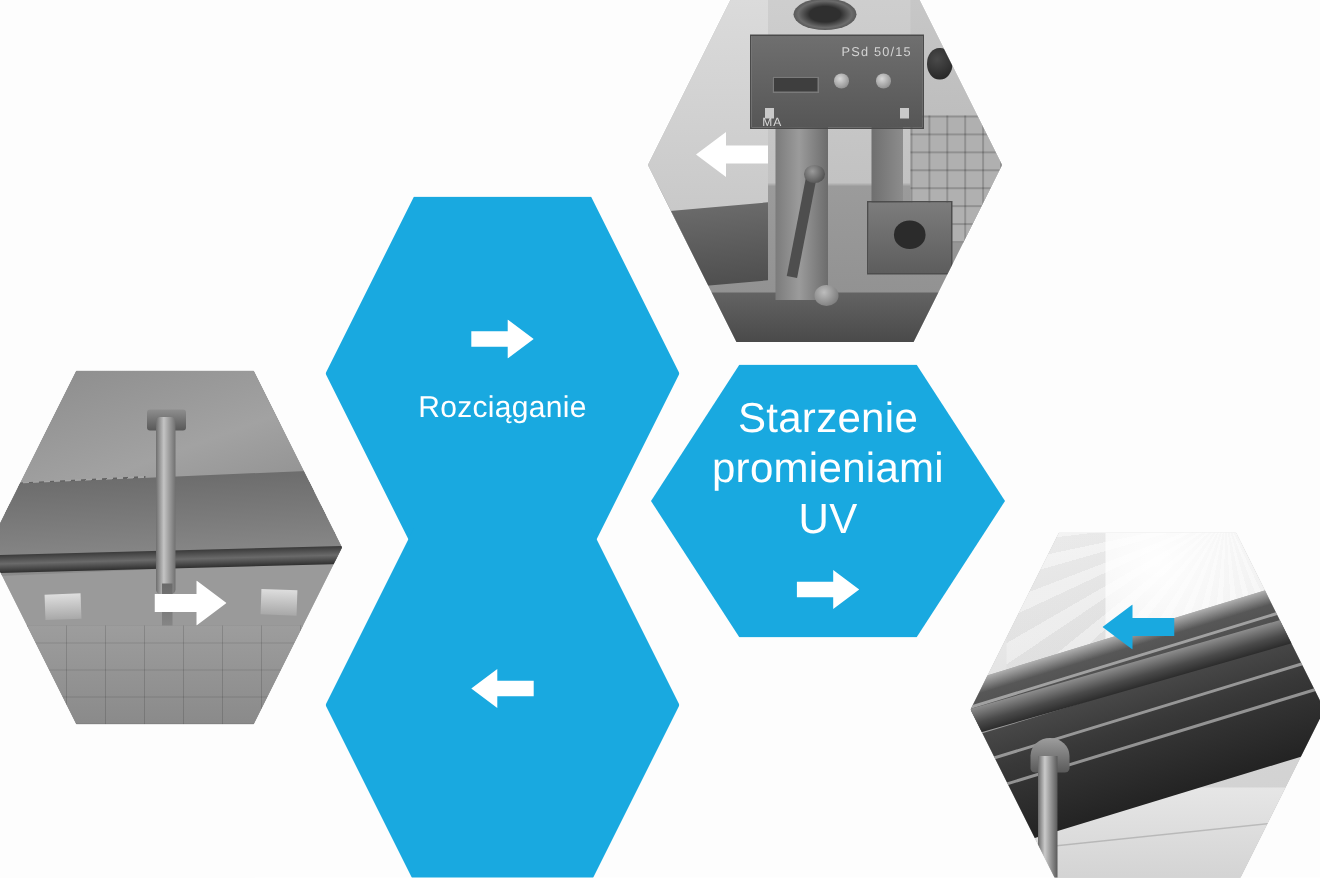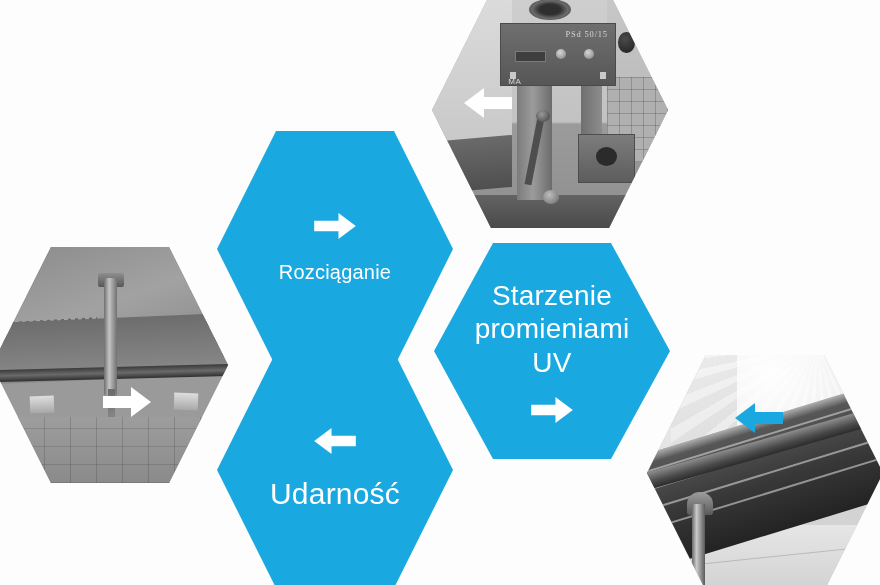--- a/index.html
+++ b/index.html
@@ -150,21 +150,21 @@
     letter-spacing: .6px;
     font-family: "Liberation Sans", sans-serif;
     white-space: nowrap;
     margin-top: 48px;
   }
   .sceneB .panelTxt2 {
     position: absolute; right: 6%; top: 8%;
     color: #d4d4d4;
     font-size: 8.5px;
     letter-spacing: .8px;
-    font-family: Liberation Serif, serif;
+    font-family: Liberation Sans, sans-serif;
     white-space: nowrap;
   }
   .sceneB .display {
     position: absolute; left: 12%; top: 45%; width: 26%; height: 14%;
     background: #3e3e3e; border: 1px solid #7a7a7a;
   }
   .sceneB .knob1, .sceneB .knob2 {
     position: absolute; top: 42%; width: 9%; height: 16%;
     background: radial-gradient(circle at 40% 35%, #d7d7d7, #7c7c7c);
     border-radius: 50%;
@@ -390,24 +390,23 @@
     </span>
     <span class="hex-label" style="font-size:20px;">Rozciąganie</span>
   </div>
 
   <div class="hex hex-blue" style="left:217px; top:352px; width:236px; height:236px;">
     <span class="arrow" style="position:relative; margin-bottom:22px;">
       <svg width="42" height="26" viewBox="0 0 48 30" aria-hidden="true">
         <path d="M48 9 H20 V0 L0 15 L20 30 V21 H48 Z" fill="#FFFFFF"></path>
       </svg>
     </span>
-    <span class="hex-label" style="font-size:30px;">Udarność</span>
-  </div>
-
-  <div class="hex hex-blue" style="left:434px; top:243px; width:236px; height:216px;">
+  </div>
+
+  <div class="hex hex-blue" style="left:434px; top:243px; width:236px; height:182px;">
     <span class="hex-label" style="font-size:28px; margin-bottom:18px;">Starzenie
 promieniami
 UV</span>
     <span class="arrow" style="position:relative;">
       <svg width="42" height="26" viewBox="0 0 48 30" aria-hidden="true">
         <path d="M0 9 H28 V0 L48 15 L28 30 V21 H0 Z" fill="#FFFFFF"></path>
       </svg>
     </span>
   </div>
 

